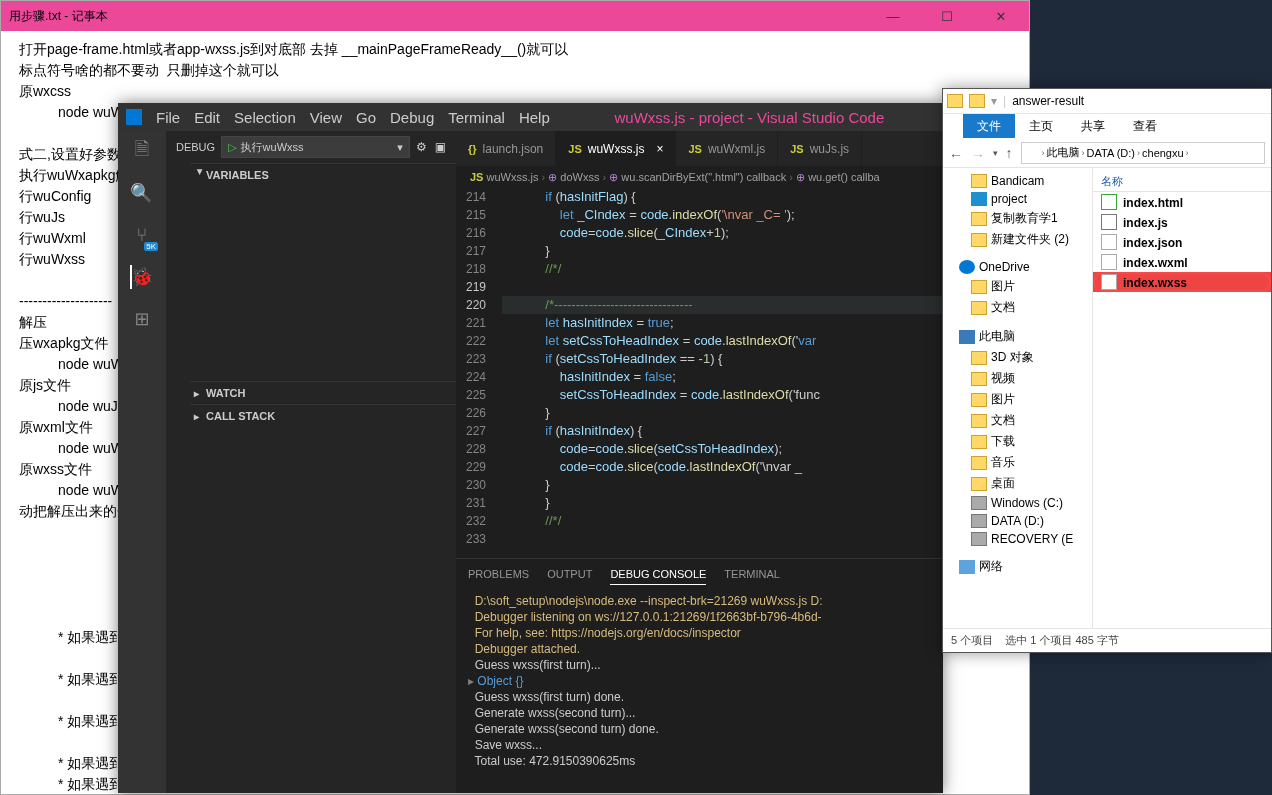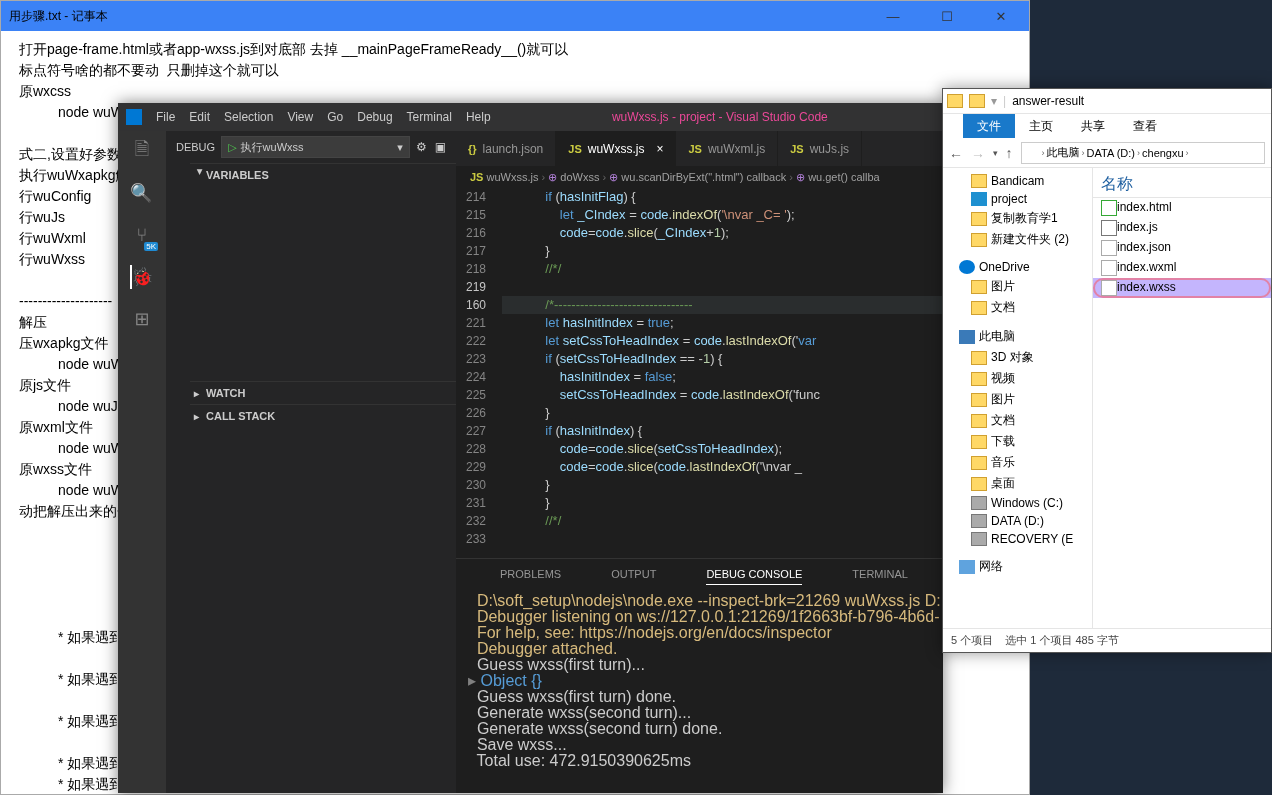--- a/index.html
+++ b/index.html
@@ -1,30 +1,30 @@
 <!DOCTYPE html>
 <html><head>
 <meta charset="utf-8">
 <style>
 * { margin: 0; padding: 0; box-sizing: border-box; font-family: "Segoe UI", "Microsoft YaHei", sans-serif; }
 body { width: 1272px; height: 795px; overflow: hidden; position: relative; background: #1e2a3a; }
 
 
 .notepad { position: absolute; left: 0; top: 0; width: 1030px; height: 795px; background: #fff; border: 1px solid #aaa; }
-.notepad-title { height: 30px; display: flex; align-items: center; padding: 0 8px; font-size: 12px; background: #3b82f6; justify-content: space-between; }
+.notepad-title { height: 30px; display: flex; align-items: center; padding: 0 8px; font-size: 12px; background: #ec4899; justify-content: space-between; }
 .notepad-title-left { display: flex; align-items: center; gap: 4px; }
 .win-controls { display: flex; gap: 14px; font-size: 13px; color: #333; }
 .win-controls span { width: 40px; text-align: center; cursor: pointer; }
 .notepad-menu { height: 22px; display: flex; gap: 4px; padding: 0 6px; font-size: 12px; align-items: center; }
 .notepad-menu span { padding: 2px 4px; }
 .notepad-content { padding: 8px 18px; font-size: 14px; line-height: 1.5; font-family: "Microsoft YaHei", sans-serif; white-space: pre-wrap; }
 
 
 .vscode { position: absolute; left: 118px; top: 103px; width: 825px; height: 690px; background: #1e1e1e; color: #ccc; font-size: 12px; display: flex; flex-direction: column; box-shadow: 0 0 15px rgba(0,0,0,0.5); }
-.vscode-titlebar { height: 28px; background: #323233; display: flex; align-items: center; padding: 0 8px; gap: 14px; font-size: 12px; }
+.vscode-titlebar { height: 28px; background: #323233; display: flex; align-items: center; padding: 0 8px; gap: 14px; font-size: 15px; }
 .vscode-titlebar .logo { width: 16px; height: 16px; background: #0078d4; }
 .vscode-titlebar .menu-item { color: #ccc; cursor: pointer; }
 .vscode-titlebar .title { flex: 1; text-align: center; color: #ec4899; }
 .vscode-body { flex: 1; display: flex; overflow: hidden; }
 .activity-bar { width: 48px; background: #333; display: flex; flex-direction: column; align-items: center; padding-top: 8px; gap: 18px; }
 .activity-bar .ab-icon { width: 24px; height: 24px; display: flex; align-items: center; justify-content: center; color: #858585; cursor: pointer; font-size: 18px; }
 .activity-bar .ab-icon.active { color: #fff; border-left: 2px solid #fff; }
 .sidebar { width: 290px; background: #252526; display: flex; flex-direction: column; }
 .debug-header { height: 32px; display: flex; align-items: center; padding: 0 10px; gap: 6px; background: #252526; }
 .debug-header .label { color: #ccc; font-size: 11px; }
@@ -53,23 +53,23 @@
 .code-lines .line { height: 18px; }
 .code-lines .hl { background: #2a2d2e; }
 .tk-kw { color: #569cd6; }
 .tk-id { color: #9cdcfe; }
 .tk-fn { color: #dcdcaa; }
 .tk-str { color: #ce9178; }
 .tk-cm { color: #6a9955; }
 .tk-num { color: #b5cea8; }
 .panel { height: 235px; background: #1e1e1e; border-top: 1px solid #333; display: flex; flex-direction: column; }
 .panel-tabs { height: 30px; display: flex; align-items: center; gap: 18px; padding: 0 12px; font-size: 11px; color: #969696; }
-.panel-tabs .pt { cursor: pointer; padding: 4px 0; margin-left: 32px; }
+.panel-tabs .pt { cursor: pointer; padding: 4px 0; }
 .panel-tabs .pt.active { color: #fff; border-bottom: 1px solid #fff; }
-.panel-content { flex: 1; padding: 4px 12px; font-family: Consolas, monospace; font-size: 16px; line-height: 16px; overflow: hidden; }
+.panel-content { flex: 1; padding: 4px 12px; font-family: Consolas, monospace; font-size: 12px; line-height: 16px; overflow: hidden; }
 .panel-content .cl { white-space: pre; }
 .c-yel { color: #d7ba7d; }
 .c-blu { color: #569cd6; }
 .c-gry { color: #808080; }
 
 
 .explorer { position: absolute; left: 942px; top: 88px; width: 330px; height: 565px; background: #fff; border: 1px solid #555; box-shadow: 0 0 15px rgba(0,0,0,0.4); font-size: 12px; display: flex; flex-direction: column; }
 .exp-title { height: 25px; display: flex; align-items: center; padding: 0 4px; gap: 6px; border-bottom: 1px solid #e5e5e5; }
 .exp-title .folder-ico { width: 16px; height: 14px; background: #ffd866; border: 1px solid #d0a030; }
 .exp-ribbon { display: flex; height: 24px; margin-left: 20px; }
@@ -85,23 +85,23 @@
 .exp-tree .tn { display: flex; align-items: center; gap: 4px; padding: 2px 4px 2px 16px; cursor: pointer; font-size: 12px; white-space: nowrap; }
 .exp-tree .tn.l2 { padding-left: 28px; }
 .exp-tree .tn .tico { width: 16px; height: 14px; flex-shrink: 0; }
 .tico.folder { background: #ffd866; border: 1px solid #d0a030; }
 .tico.cloud { background: #0078d4; border-radius: 50%; }
 .tico.pc { background: #3a7ab8; }
 .tico.drive { background: #aaa; border: 1px solid #777; }
 .tico.net { background: #5fa3de; }
 .tico.star { background: #1e90d0; }
 .exp-files { flex: 1; padding: 4px 0; }
-.exp-files .fh { padding: 2px 8px; color: #1e5fa0; font-size: 16px; border-bottom: 1px solid #e5e5e5; }
-.exp-files .fi { display: flex; align-items: flex-start; padding: 2px 8px; cursor: pointer; }
-.exp-files .fi.selected { background: #c4b5fd; position: relative; }
+.exp-files .fh { padding: 2px 8px; color: #1e5fa0; font-size: 11px; border-bottom: 1px solid #e5e5e5; }
+.exp-files .fi { display: flex; align-items: flex-end; gap: 6px; padding: 2px 8px; cursor: pointer; font-weight: bold; }
+.exp-files .fi.selected { background: #ef4444; position: relative; }
 .exp-files .fi.selected::after { content: ''; position: absolute; inset: 0; border: 2px solid rgba(255,80,80,0.5); border-radius: 10px; pointer-events: none; }
 .exp-files .fico { width: 16px; height: 16px; flex-shrink: 0; border: 1px solid #aaa; background: #fff; }
 .fico.html { background: linear-gradient(#fff,#fff); border-color: #35a835; position: relative; }
 .fico.js { background: #fff; border-color: #777; }
 .exp-status { height: 24px; border-top: 1px solid #e5e5e5; display: flex; align-items: center; padding: 0 8px; gap: 12px; font-size: 11px; color: #444; }
 .sk-badge { position: absolute; bottom: -4px; right: -4px; background: #1f8ad2; color: #fff; font-size: 8px; padding: 0 2px; border-radius: 2px; }
 </style>
 </head>
 <body>
 
@@ -242,21 +242,21 @@
           <span>wu.get() callba</span>
         </div>
       <div class="code">
         <div class="gutter" id="gutter">
             <div class="ln">214</div>
             <div class="ln">215</div>
             <div class="ln">216</div>
             <div class="ln">217</div>
             <div class="ln">218</div>
             <div class="ln current">219</div>
-            <div class="ln current">160</div>
+            <div class="ln current">220</div>
             <div class="ln">221</div>
             <div class="ln">222</div>
             <div class="ln">223</div>
             <div class="ln">224</div>
             <div class="ln">225</div>
             <div class="ln">226</div>
             <div class="ln">227</div>
             <div class="ln">228</div>
             <div class="ln">229</div>
             <div class="ln">230</div>

